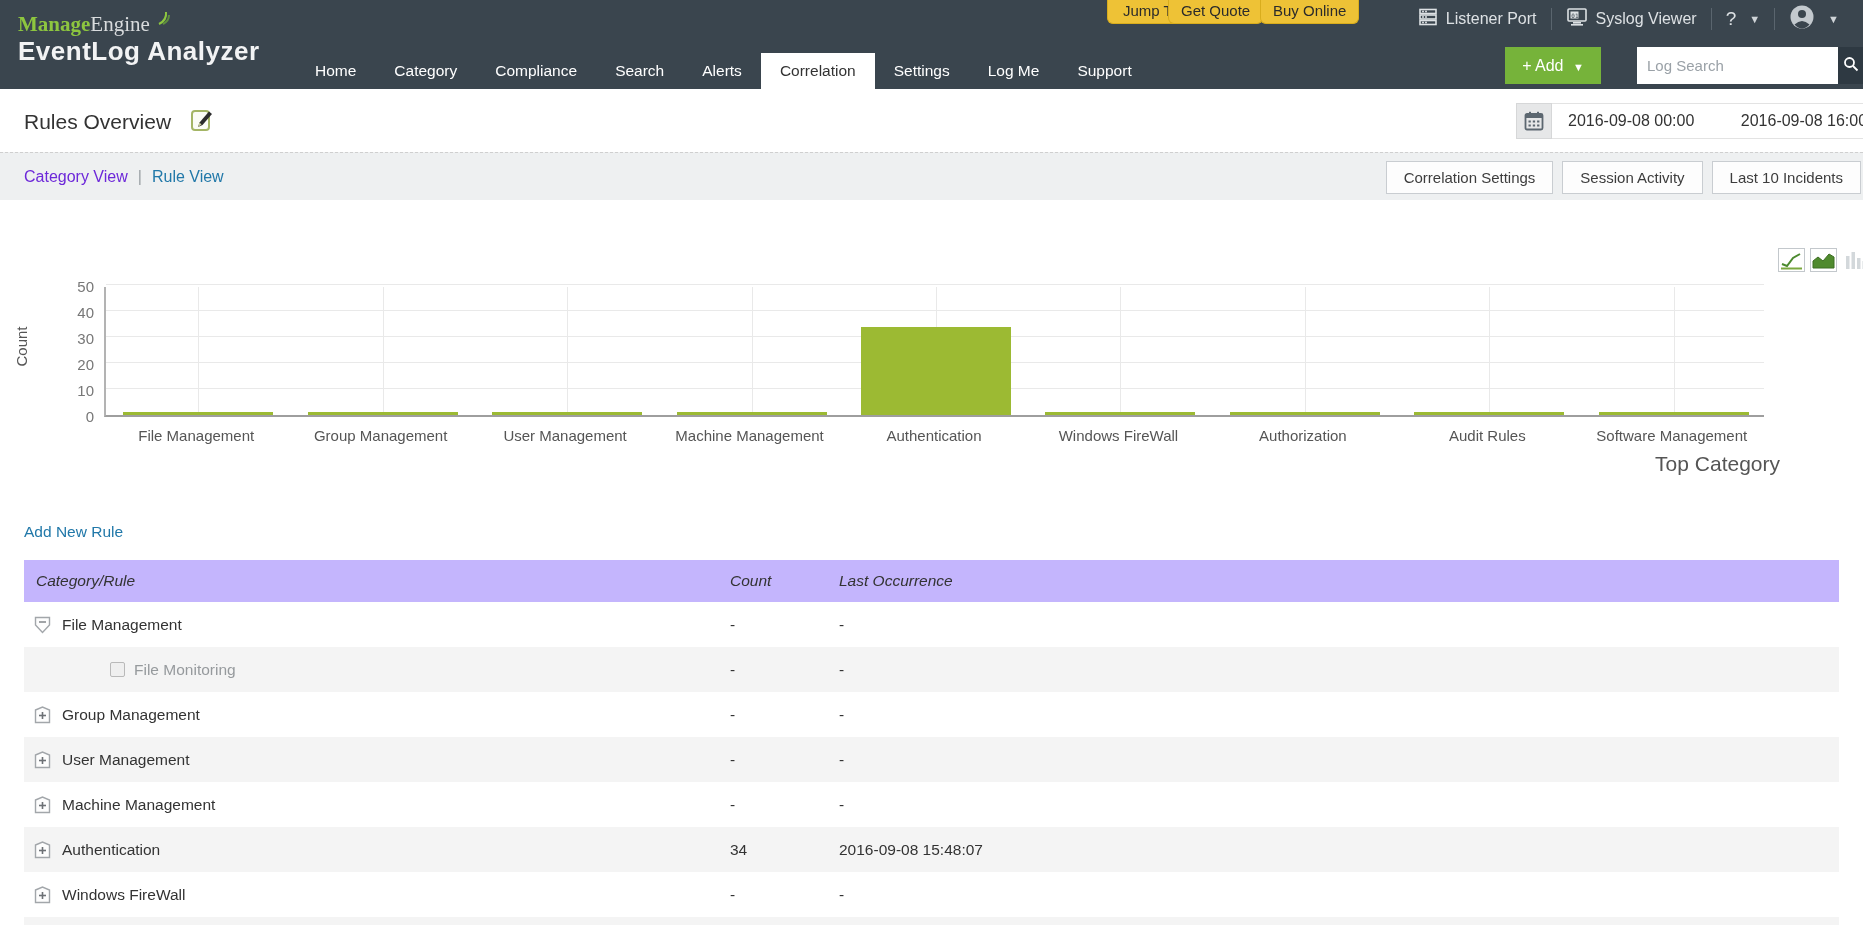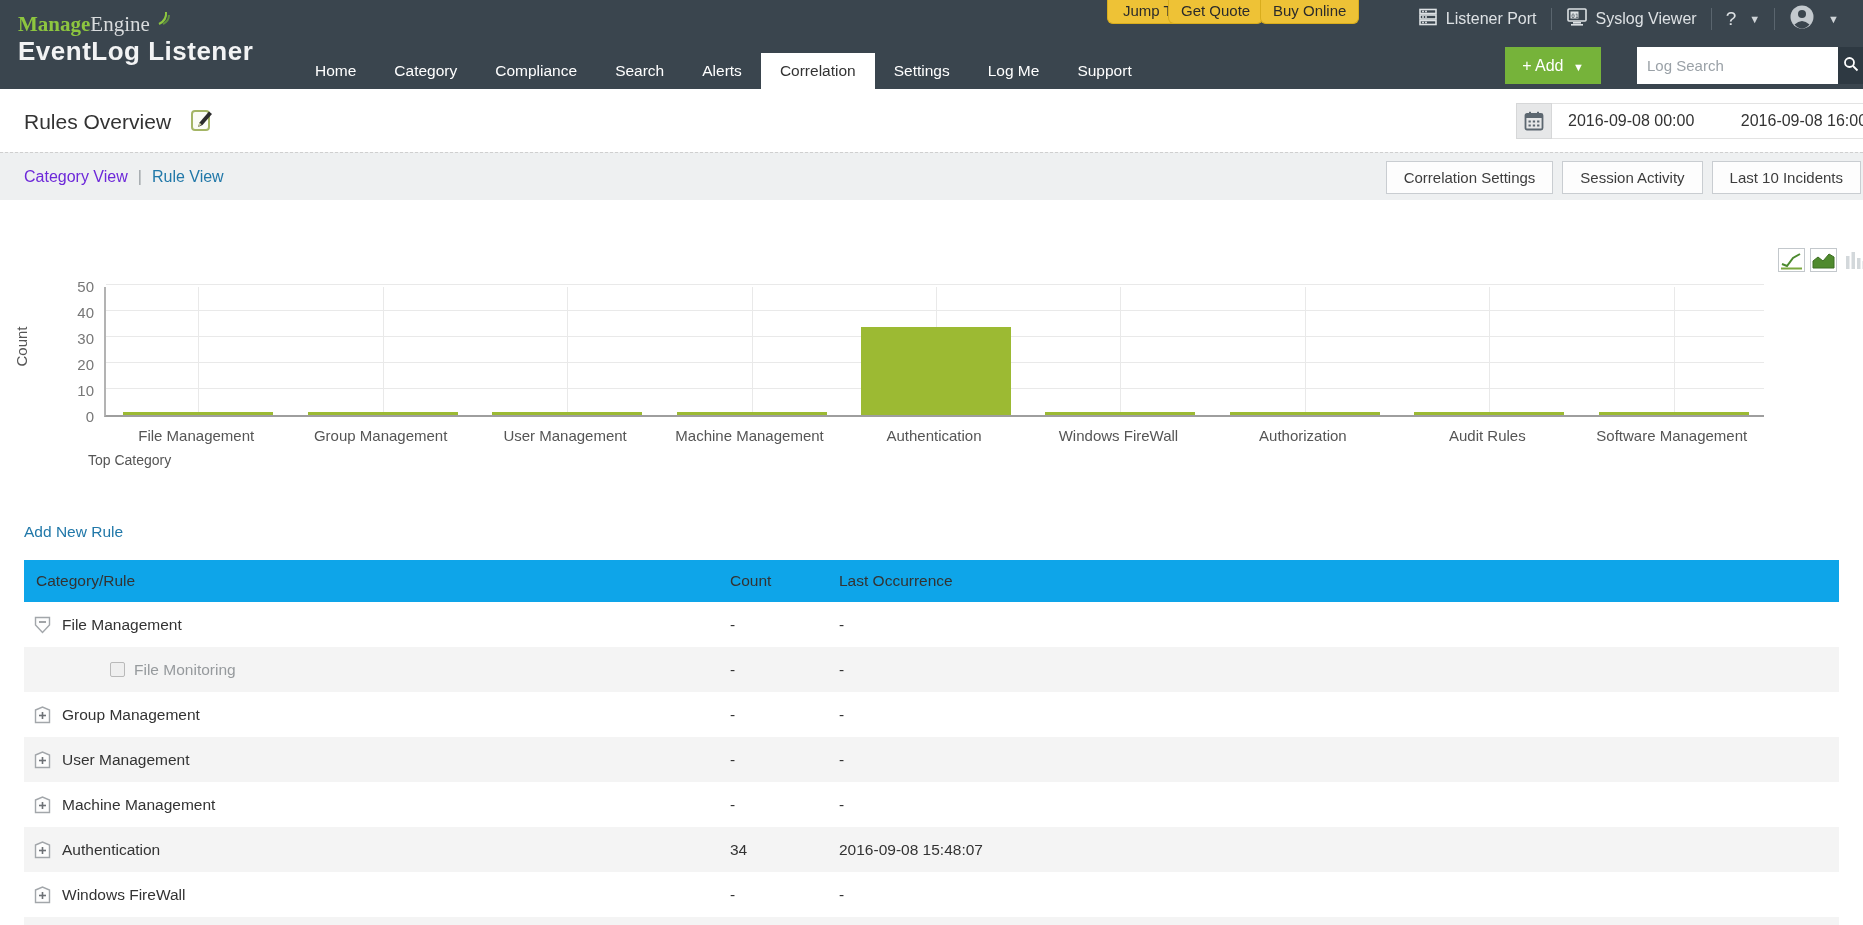--- a/index.html
+++ b/index.html
@@ -61,26 +61,26 @@
   .ylabel { position:absolute; left:-34px; top:138px; width:110px; text-align:center; transform:rotate(-90deg);
     font-size:15px; color:#555; }
   .ytick { position:absolute; width:44px; left:50px; text-align:right; font-size:15px; color:#777; }
   #plot { position:absolute; left:104px; top:87px; width:1660px; height:130px;
     border-left:2px solid #b3b3b3; border-bottom:2px solid #9e9e9e; }
   .gridline { position:absolute; left:0; width:100%; height:1px; background:#e9e9e9; }
   .vline { position:absolute; top:0; bottom:0; width:1px; background:#e9e9e9; }
   .bar { position:absolute; bottom:0; width:150px; }
   #xlabels { position:absolute; left:104px; top:227px; width:1660px; height:20px; }
   .xlab { position:absolute; top:0; text-align:center; font-size:15px; color:#555; white-space:nowrap; }
-  .xlabel-title { position:absolute; left:88px; top:252px; width:1660px; text-align:left; font-size:14px; color:#555; }
+  .xlabel-title { position:absolute; left:120px; top:252px; width:1660px; text-align:right; font-size:21px; color:#555; }
 
   
   .add-rule { position:absolute; left:24px; top:523px; font-size:15.5px; color:#2178a9; cursor:pointer; text-decoration:none; }
   .rules-table { position:absolute; left:24px; top:560px; width:1815px; }
-  .thead { position:relative; height:42px; background:#0ea5e9; }
+  .thead { position:relative; height:42px; background:#c4b5fd;font-style:italic; }
   .thead .cell { position:absolute; top:0; line-height:42px; font-size:15.5px; color:#333; }
   .trow { position:relative; height:45px; background:#fff; }
   .trow.alt { background:#f4f4f4; }
   .row-icon { position:absolute; left:10px; top:14px; cursor:pointer; }
   .row-label { position:absolute; left:38px; top:0; line-height:45px; font-size:15.5px; color:#333; }
   .trow.child .row-label { left:110px; color:#969a9d; }
   .checkbox { position:absolute; left:86px; top:15px; width:15px; height:15px; background:#efefef;
     border:1px solid #b9b9b9; border-radius:2px; cursor:pointer; }
   .col-count { position:absolute; left:706px; top:0; line-height:45px; font-size:15.5px; color:#333; }
   .col-last { position:absolute; left:815px; top:0; line-height:45px; font-size:15.5px; color:#333; }
@@ -95,21 +95,21 @@
     <div class="logo">
       <div class="logo-l1">
         <span class="green">Manage</span><span class="gray">Engine</span>
         <span class="logo-arc">
           <svg width="16" height="14" viewBox="0 0 16 14">
               <path d="M2 13 Q10 9 9 1" fill="none" stroke="#8dc63f" stroke-width="2"></path>
               <path d="M6 13 Q12 10 12 4" fill="none" stroke="#5f8f3e" stroke-width="2"></path>
             </svg>
         </span>
       </div>
-      <div class="logo-l2">EventLog Listener</div>
+      <div class="logo-l2">EventLog Analyzer</div>
     </div>
 
     <div id="promo-tabs">
         <div class="promo-tab" style="left: 1107px; padding-left: 15px;">Jump To</div>
         <div class="promo-tab" style="left: 1168px;">Get Quote</div>
         <div class="promo-tab" style="left: 1260px;">Buy Online</div>
       </div>
 
     <div class="utility">
       <div class="util-item">

